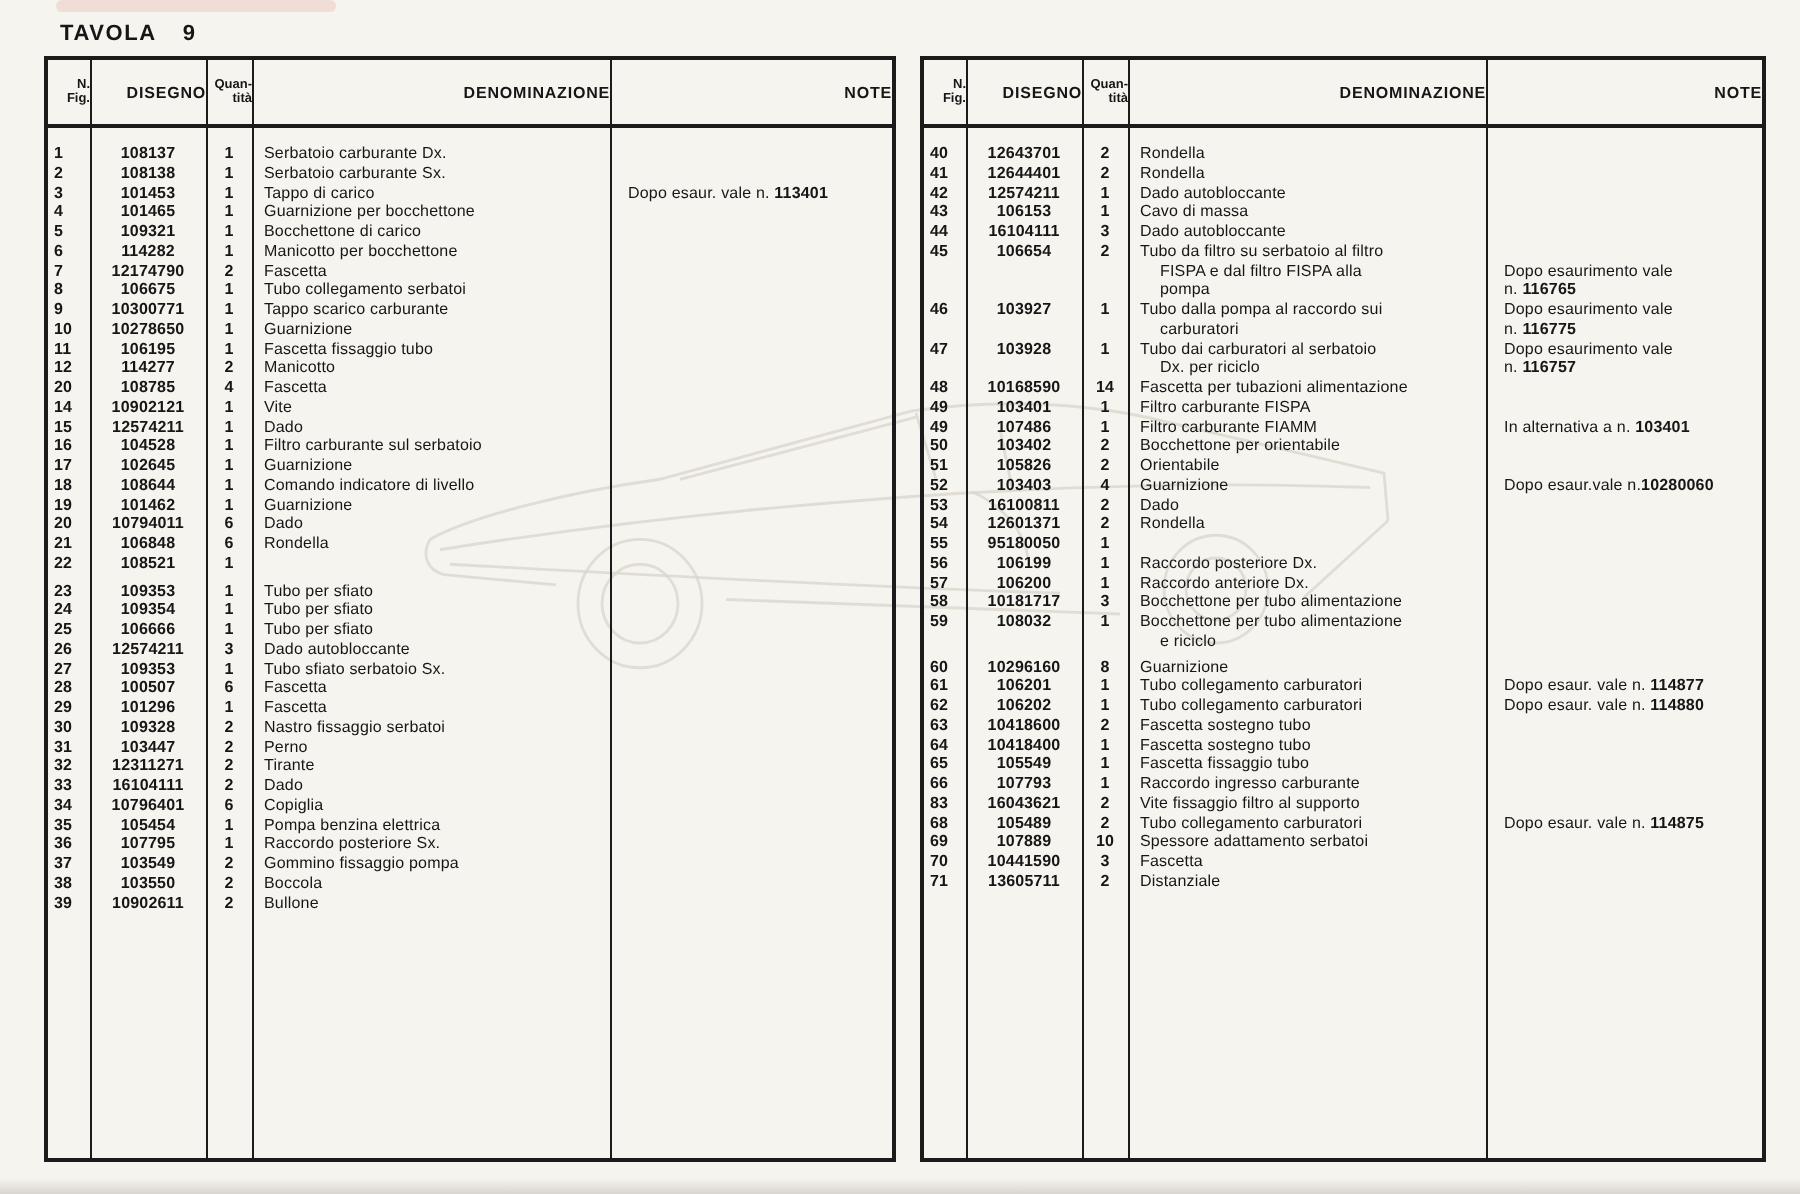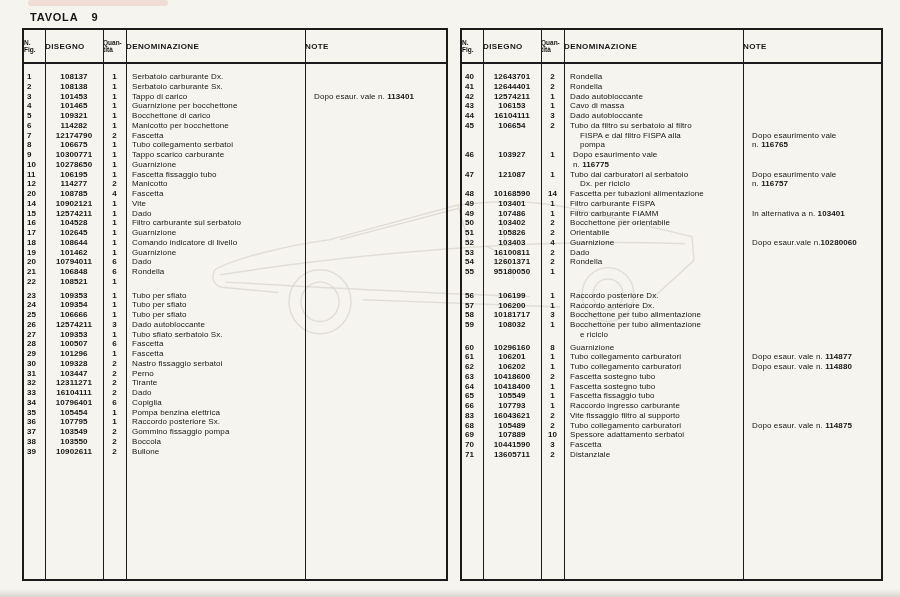--- a/index.html
+++ b/index.html
@@ -22,21 +22,21 @@
   .watermark path,.watermark circle,.watermark line{
     fill:none;stroke:var(--mark);stroke-width:1.4;opacity:.75;}
   .tbl{position:absolute;top:28px;height:553px;border:2px solid var(--border);
     z-index:1;box-sizing:border-box;}
   #tbl-left{left:22px;width:426px;}
   #tbl-right{left:460px;width:423px;}
   .vline{position:absolute;top:0;bottom:0;width:1px;background:var(--border);}
   .v1{left:21px;} .v2{left:79px;} .v3{left:102px;} .v4{left:281px;}
   .hdr{height:32px;border-bottom:2px solid var(--border);
     display:grid;grid-template-columns:21px 58px 23px 179px 1fr;
-    align-items:center;text-align:left;font-weight:bold;}
+    align-items:center;text-align:right;font-weight:bold;}
   .hc{letter-spacing:.4px;font-size:8px;}
   .h-fig,.h-qty{font-size:6.5px;line-height:7.5px;letter-spacing:0;}
   .data{padding-top:8px;font-size:8px;line-height:9.75px;letter-spacing:.1px;}
   .row{display:grid;grid-template-columns:21px 58px 23px 179px 1fr;}
   .c-fig{padding-left:3px;font-weight:bold;}
   .c-dis{text-align:center;font-weight:bold;}
   .c-qty{text-align:center;font-weight:bold;}
   .c-den{padding-left:6px;}
   .c-den .cont{padding-left:10px;}
   .c-note{padding-left:9px;}
@@ -513,28 +513,32 @@
         </div>
         <div class="c-note" style="padding-top: 9.75px;">
           <div>Dopo esaurimento vale</div>
           <div>n. <b>116765</b></div>
         </div>
       </div>
       <div class="row">
         <div class="c-fig">46</div>
         <div class="c-dis">103927</div>
         <div class="c-qty">1</div>
+        <div class="c-den">
+          <div>Tubo dalla pompa al raccordo sui</div>
+          <div class="cont">carburatori</div>
+        </div>
         <div class="c-note">
           <div>Dopo esaurimento vale</div>
           <div>n. <b>116775</b></div>
         </div>
       </div>
       <div class="row">
         <div class="c-fig">47</div>
-        <div class="c-dis">121087</div>
+        <div class="c-dis">103928</div>
         <div class="c-qty">1</div>
         <div class="c-den">
           <div>Tubo dai carburatori al serbatoio</div>
           <div class="cont">Dx. per riciclo</div>
         </div>
         <div class="c-note">
           <div>Dopo esaurimento vale</div>
           <div>n. <b>116757</b></div>
         </div>
       </div>
@@ -612,21 +616,21 @@
         <div class="c-den">
           <div>Rondella</div>
         </div>
         <div class="c-note"></div>
       </div>
       <div class="row">
         <div class="c-fig">55</div>
         <div class="c-dis">95180050</div>
         <div class="c-qty">1</div>
       </div>
-      <div class="row" style="margin-top: 14px;">
+      <div class="row" style="margin-top: 0;">
         <div class="c-fig">56</div>
         <div class="c-dis">106199</div>
         <div class="c-qty">1</div>
         <div class="c-den">
           <div>Raccordo posteriore Dx.</div>
         </div>
         <div class="c-note"></div>
       </div>
       <div class="row">
         <div class="c-fig">57</div>

